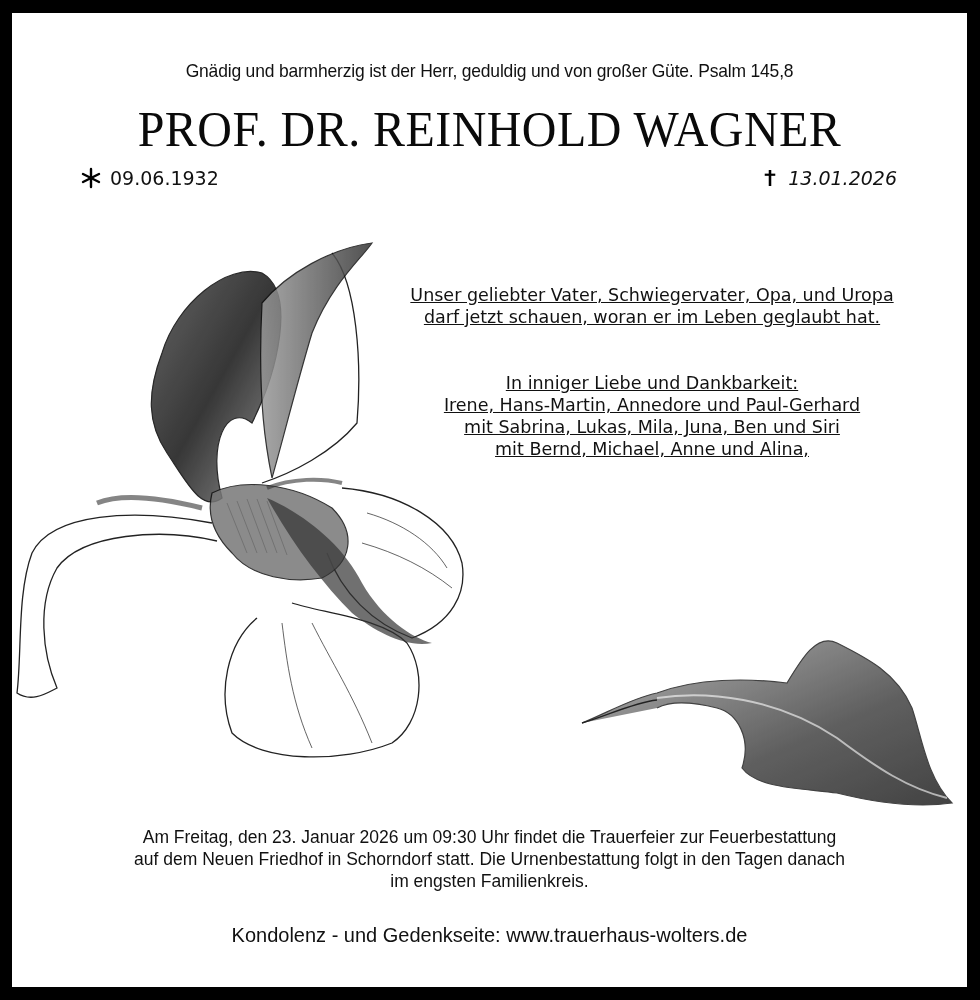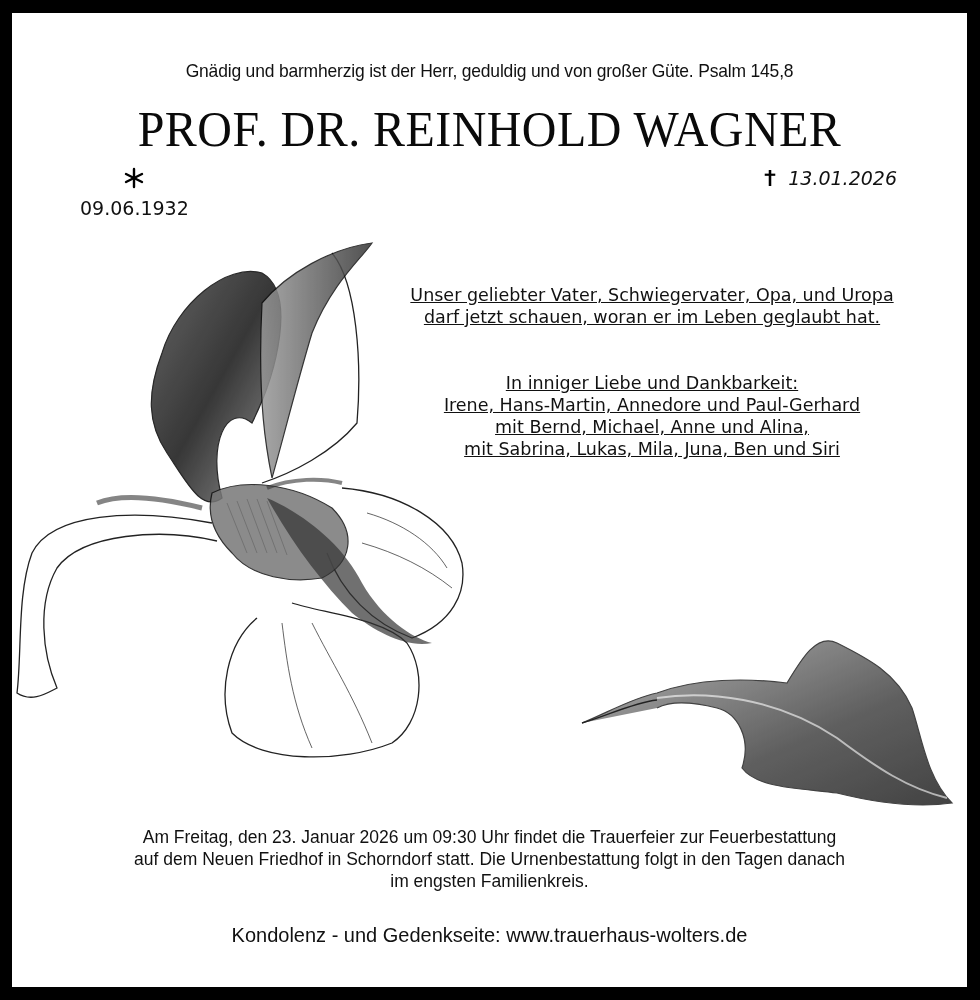--- a/index.html
+++ b/index.html
@@ -32,21 +32,21 @@
     .name {
       left: 0; right: 0; top: 87px;
       font-family: "Liberation Serif", "DejaVu Serif", serif;
       font-size: 51px;
       letter-spacing: 0.5px;
       transform: scaleX(0.94);
       transform-origin: center;
       color: #0a0a0a;
     }
     .date-row { top: 154px; font-size: 19px; display: flex; align-items: center; gap: 8px; }
-    .birth { left: 68px; flex-direction: column; }
+    .birth { left: 68px; }
     .death { right: 70px; font-style: italic; }
     .sym { display: inline-block; width: 22px; height: 22px; }
 
     .family {
       left: 380px; width: 520px; top: 271px;
       font-size: 17.5px; line-height: 22px;
     }
     .family p { margin: 0; text-decoration: underline; }
     .family .gap { height: 44px; }
 
@@ -147,22 +147,22 @@
     <path d="M80 70 C130 62, 200 70, 260 110 C300 140, 330 160, 370 170" fill="none" stroke="#fff" stroke-width="2" opacity="0.6"></path>
     <path d="M5 95 C30 88, 55 75, 80 72" fill="none" stroke="#222" stroke-width="1.3"></path>
   </svg>
 
   <div class="abs center family">
     <p>Unser geliebter Vater, Schwiegervater, Opa, und Uropa</p>
     <p>darf jetzt schauen, woran er im Leben geglaubt hat.</p>
     <div class="gap"></div>
     <p>In inniger Liebe und Dankbarkeit:</p>
     <p>Irene, Hans-Martin, Annedore und Paul-Gerhard</p>
+    <p>mit Sabrina, Lukas, Mila, Juna, Ben und Siri</p>
     <p>mit Bernd, Michael, Anne und Alina,</p>
-    <p>mit Sabrina, Lukas, Mila, Juna, Ben und Siri</p>
   </div>
 
   <div class="abs center ceremony">
     <p>Am Freitag, den 23. Januar 2026 um 09:30 Uhr findet die Trauerfeier zur Feuerbestattung</p>
     <p>auf dem Neuen Friedhof in Schorndorf statt. Die Urnenbestattung folgt in den Tagen danach</p>
     <p>im engsten Familienkreis.</p>
   </div>
 
   <div class="abs center condolence">Kondolenz - und Gedenkseite: www.trauerhaus-wolters.de</div>
 

